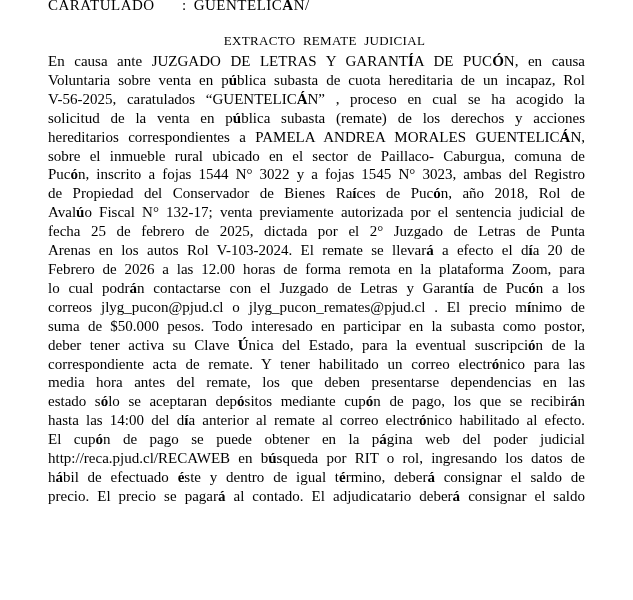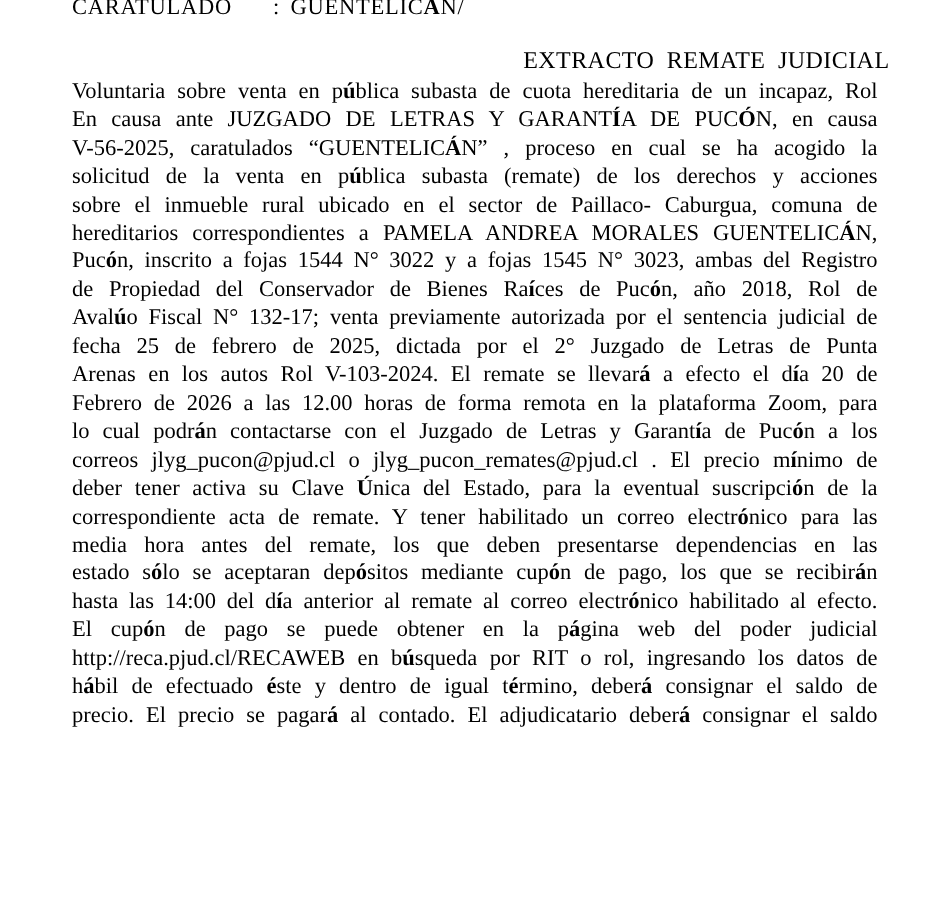--- a/index.html
+++ b/index.html
@@ -31,22 +31,22 @@
     width: 134px;
   }
   .caption .value {
     margin-left: 7px;
   }
   .doc-title {
     position: absolute;
     top: 31px;
     left: 56px;
     right: 40px;
-    text-align: right;
-    font-size: 16px;
+    text-align: center;
+    font-size: 13px;
     line-height: 19px;
     word-spacing: 4px;
     letter-spacing: 0.3px;
   }
   .body-text {
     position: absolute;
     top: 52px;
     left: 48px;
     width: 537px;
     font-size: 15px;
@@ -66,34 +66,35 @@
 
 <div class="page">
 
   <div class="caption">
     <span class="label">CARATULADO</span><span class="sep">:</span><span class="value">GUENTELIC<span class="acc">Á</span>N/</span>
   </div>
 
   <div class="doc-title">EXTRACTO REMATE JUDICIAL</div>
 
   <div class="body-text">
+      <div class="line">En causa ante JUZGADO DE LETRAS Y GARANT<span class="acc">Í</span>A DE PUC<span class="acc">Ó</span>N, en causa</div>
       <div class="line">Voluntaria sobre venta en p<span class="acc">ú</span>blica subasta de cuota hereditaria de un incapaz, Rol</div>
-      <div class="line">En causa ante JUZGADO DE LETRAS Y GARANT<span class="acc">Í</span>A DE PUC<span class="acc">Ó</span>N, en causa</div>
       <div class="line">V-56-2025, caratulados “GUENTELIC<span class="acc">Á</span>N” , proceso en cual se ha acogido la</div>
       <div class="line">solicitud de la venta en p<span class="acc">ú</span>blica subasta (remate) de los derechos y acciones</div>
+      <div class="line">hereditarios correspondientes a PAMELA ANDREA MORALES GUENTELIC<span class="acc">Á</span>N,</div>
       <div class="line">sobre el inmueble rural ubicado en el sector de Paillaco- Caburgua, comuna de</div>
-      <div class="line">hereditarios correspondientes a PAMELA ANDREA MORALES GUENTELIC<span class="acc">Á</span>N,</div>
       <div class="line">Puc<span class="acc">ó</span>n, inscrito a fojas 1544 N° 3022 y a fojas 1545 N° 3023, ambas del Registro</div>
       <div class="line">de Propiedad del Conservador de Bienes Ra<span class="acc">í</span>ces de Puc<span class="acc">ó</span>n, año 2018, Rol de</div>
       <div class="line">Aval<span class="acc">ú</span>o Fiscal N° 132-17; venta previamente autorizada por el sentencia judicial de</div>
       <div class="line">fecha 25 de febrero de 2025, dictada por el 2° Juzgado de Letras de Punta</div>
       <div class="line">Arenas en los autos Rol V-103-2024. El remate se llevar<span class="acc">á</span> a efecto el d<span class="acc">í</span>a 20 de</div>
       <div class="line">Febrero de 2026 a las 12.00 horas de forma remota en la plataforma Zoom, para</div>
       <div class="line">lo cual podr<span class="acc">á</span>n contactarse con el Juzgado de Letras y Garant<span class="acc">í</span>a de Puc<span class="acc">ó</span>n a los</div>
       <div class="line">correos jlyg_pucon@pjud.cl o jlyg_pucon_remates@pjud.cl . El precio m<span class="acc">í</span>nimo de</div>
+      <div class="line">suma de $50.000 pesos. Todo interesado en participar en la subasta como postor,</div>
       <div class="line">deber tener activa su Clave <span class="acc">Ú</span>nica del Estado, para la eventual suscripci<span class="acc">ó</span>n de la</div>
       <div class="line">correspondiente acta de remate. Y tener habilitado un correo electr<span class="acc">ó</span>nico para las</div>
       <div class="line">media hora antes del remate, los que deben presentarse dependencias en las</div>
       <div class="line">estado s<span class="acc">ó</span>lo se aceptaran dep<span class="acc">ó</span>sitos mediante cup<span class="acc">ó</span>n de pago, los que se recibir<span class="acc">á</span>n</div>
       <div class="line">hasta las 14:00 del d<span class="acc">í</span>a anterior al remate al correo electr<span class="acc">ó</span>nico habilitado al efecto.</div>
       <div class="line">El cup<span class="acc">ó</span>n de pago se puede obtener en la p<span class="acc">á</span>gina web del poder judicial</div>
       <div class="line">http://reca.pjud.cl/RECAWEB en b<span class="acc">ú</span>squeda por RIT o rol, ingresando los datos de</div>
       <div class="line">h<span class="acc">á</span>bil de efectuado <span class="acc">é</span>ste y dentro de igual t<span class="acc">é</span>rmino, deber<span class="acc">á</span> consignar el saldo de</div>
       <div class="line">precio. El precio se pagar<span class="acc">á</span> al contado. El adjudicatario deber<span class="acc">á</span> consignar el saldo</div>
     </div>

